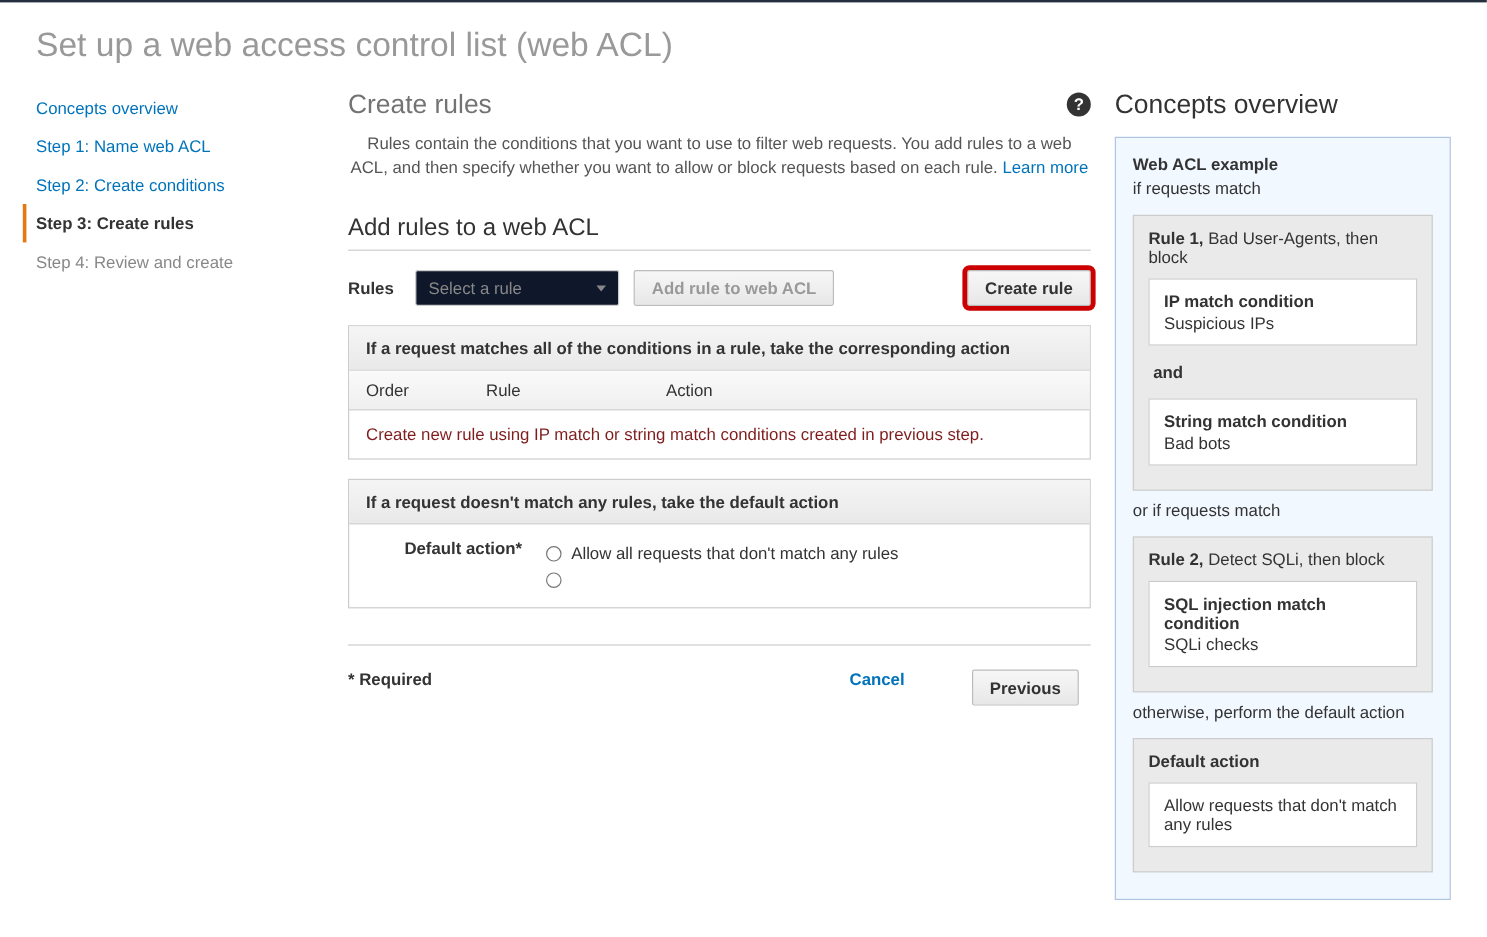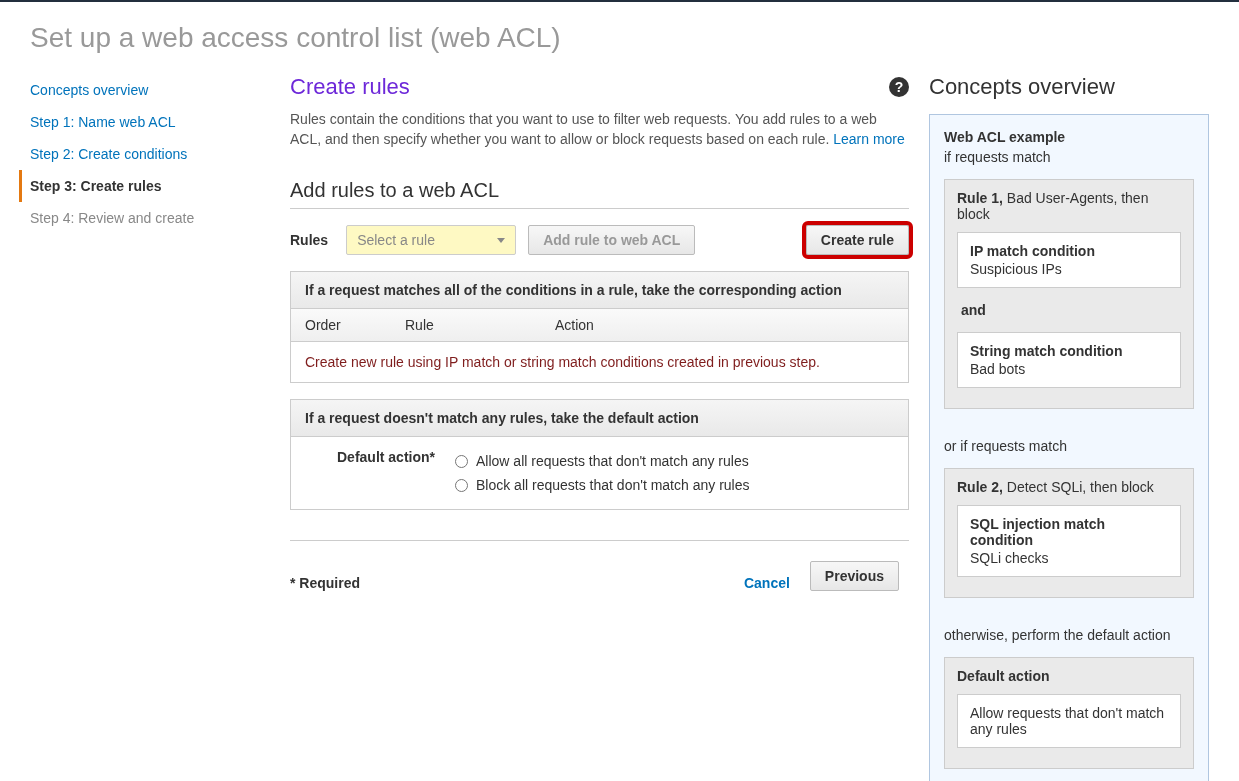--- a/index.html
+++ b/index.html
@@ -49,36 +49,36 @@
       min-width: 0;
     }
     .main-header {
       display: flex;
       align-items: center;
       justify-content: space-between;
     }
     .main-header h2 {
       font-size: 22px;
       font-weight: 400;
-      color: #6d28d9;
+      color: #737373;
     }
     .help-icon {
       width: 20px;
       height: 20px;
       border-radius: 50%;
       background: #333;
       color: #fff;
       display: flex;
       align-items: center;
       justify-content: center;
       font-weight: bold;
       font-size: 14px;
       cursor: pointer;
     }
-    .main-desc { color: #555; padding: 10px 0; line-height: 1.4; }
+    .main-desc { color: #555; padding: 10px 0; line-height: 1.4; text-align: center; }
     .main-desc a { color: #0073bb; text-decoration: none; cursor: pointer; }
     .section-title {
       font-size: 20px;
       font-weight: 400;
       padding: 20px 0 6px 0;
       color: #333;
       border-bottom: 1px solid #ccc;
       margin-bottom: 16px;
     }
     .rules-row {
@@ -87,21 +87,21 @@
       gap: 12px;
       margin-bottom: 16px;
     }
     .rules-label { font-weight: bold; margin-right: 6px; }
     .select-box {
       border: 1px solid #ccc;
       padding: 6px 28px 6px 10px;
       border-radius: 2px;
       color: #888;
       position: relative;
-      background: #fef9c3;
+      background: #0f172a;
       width: 170px;
       cursor: pointer;
     }
     .select-box::after {
       content: '';
       position: absolute;
       right: 10px;
       top: 50%;
       margin-top: -2px;
       border-left: 4px solid transparent;
@@ -148,24 +148,25 @@
     .panel-subhead .col-order { width: 100px; }
     .panel-subhead .col-rule { width: 150px; }
     .panel-body { padding: 12px 14px; color: #7f1d1d; }
     .default-action-row { display: flex; padding: 12px 14px; }
     .da-label { width: 150px; text-align: right; font-weight: bold; padding-right: 20px; }
     .da-options { flex: 1; }
     .radio-opt { display: flex; align-items: center; gap: 8px; padding: 4px 0; color: #333; cursor: pointer; }
     .radio-opt input { margin: 0; }
     .footer-row {
       display: flex;
-      align-items: flex-end;
+      align-items: flex-start;
       border-top: 1px solid #ccc;
       padding: 20px 0;
       margin-top: 30px;
+      gap: 36px;
     }
     .req-note { font-size: 14px; font-weight: bold; }
     .link-cancel { color: #0073bb; font-weight: bold; cursor: pointer; margin-right: 20px; }
     .btn-primary {
       background: #8ab7dd;
       border: 1px solid #7ea9cf;
       color: #fff;
       font-weight: bold;
     }
     .concepts {
@@ -182,21 +183,21 @@
       border: 1px solid #b0c6e0;
       background: #f2f8ff;
       padding: 14px;
     }
     .ce-title { font-weight: bold; margin-bottom: 4px; }
     .ce-text { color: #333; margin-bottom: 14px; }
     .ce-rule {
       border: 1px solid #ccc;
       background: #eaeaea;
       padding: 10px 12px;
-      margin-bottom: 29px;
+      margin-bottom: 8px;
     }
     .ce-rule-head b { font-weight: bold; }
     .ce-cond {
       border: 1px solid #ccc;
       background: #fff;
       padding: 10px 12px;
       margin: 10px 0;
     }
     .ce-cond b { display: block; margin-bottom: 2px; }
     .ce-and { padding: 4px 4px; font-weight: bold; }
@@ -247,21 +248,20 @@
       <div class="panel-header">If a request doesn't match any rules, take the default action</div>
       <div class="default-action-row">
         <div class="da-label">Default action*</div>
         <div class="da-options">
           <label class="radio-opt">
             <input type="radio" name="da" style="">
             <span>Allow all requests that don't match any rules</span>
           </label>
           <label class="radio-opt">
             <input type="radio" name="da" style="">
-            <span>Block all requests that don't match any rules</span>
           </label>
         </div>
       </div>
     </div>
 
     <div class="footer-row">
       <span class="req-note">* Required</span>
       <div class="spacer-flex"></div>
       <span class="link-cancel">Cancel</span>
       <button class="btn" style="margin-right:10px">Previous</button>

